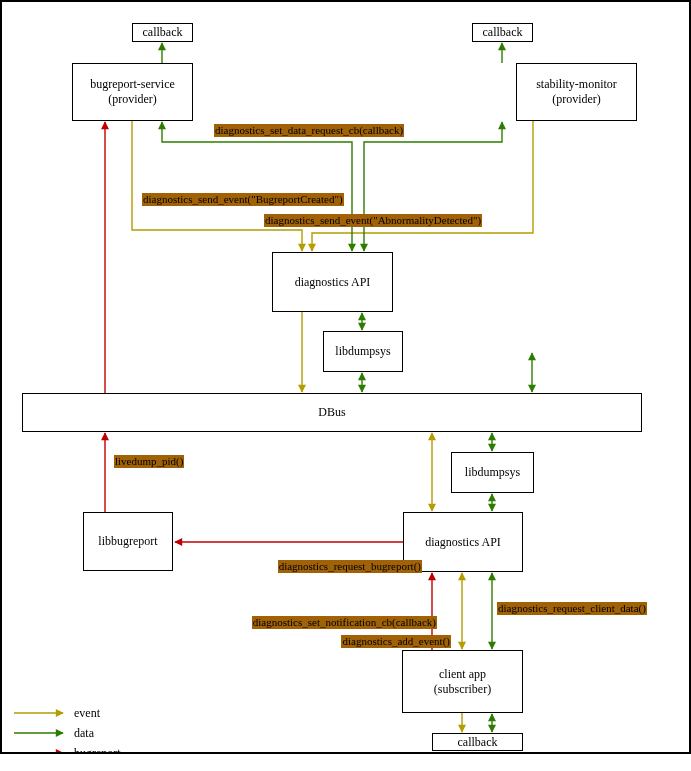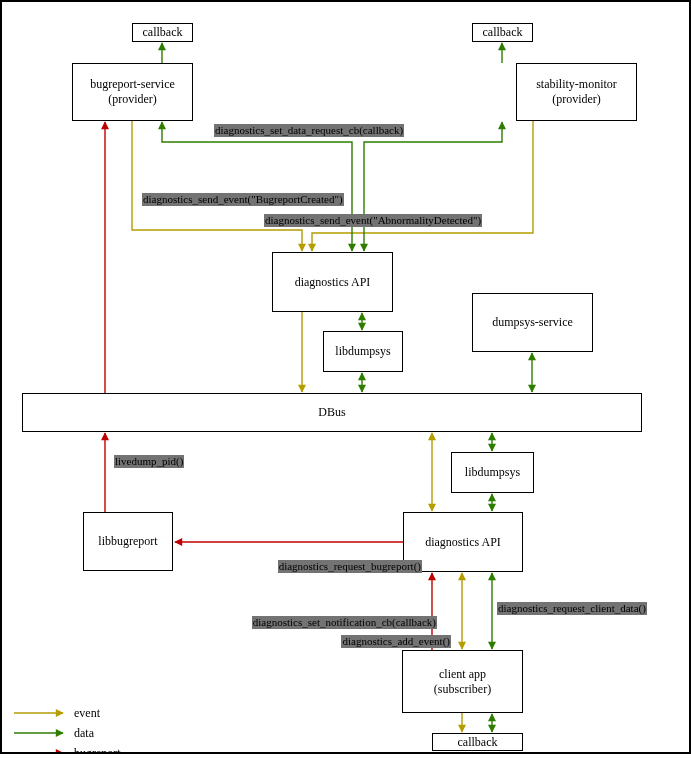--- a/index.html
+++ b/index.html
@@ -33,21 +33,21 @@
     border:1px solid var(--c-border);
     display:flex;flex-direction:column;
     align-items:center;justify-content:center;
     font-size:12px;color:#000;line-height:15px;
     text-align:center;
     box-sizing:border-box;
   }
   .edge-label{
     position:absolute;
     font-size:11px;color:#000;line-height:13px;
-    background:#737373;
+    background:#a16207;
     white-space:nowrap;
     padding:0 1px;
   }
   .legend-label{
     position:absolute;
     font-size:12px;color:#000;line-height:14px;
     white-space:nowrap;
   }
 </style>
 </head>
@@ -115,23 +115,20 @@
   </div>
 
   <div class="node" style="left:270px;top:250px;width:121px;height:60px;">
     <span>diagnostics API</span>
   </div>
 
   <div class="node" style="left:321px;top:329px;width:80px;height:41px;">
     <span>libdumpsys</span>
   </div>
 
-  <div class="node" style="left:470px;top:291px;width:121px;height:59px;">
-    <span>dumpsys-service</span>
-  </div>
 
   <div class="node" style="left:81px;top:510px;width:90px;height:59px;">
     <span>libbugreport</span>
   </div>
 
   <div class="node" style="left:20px;top:391px;width:620px;height:39px;">
     <span>DBus</span>
   </div>
 
   <div class="node" style="left:449px;top:450px;width:83px;height:41px;">

